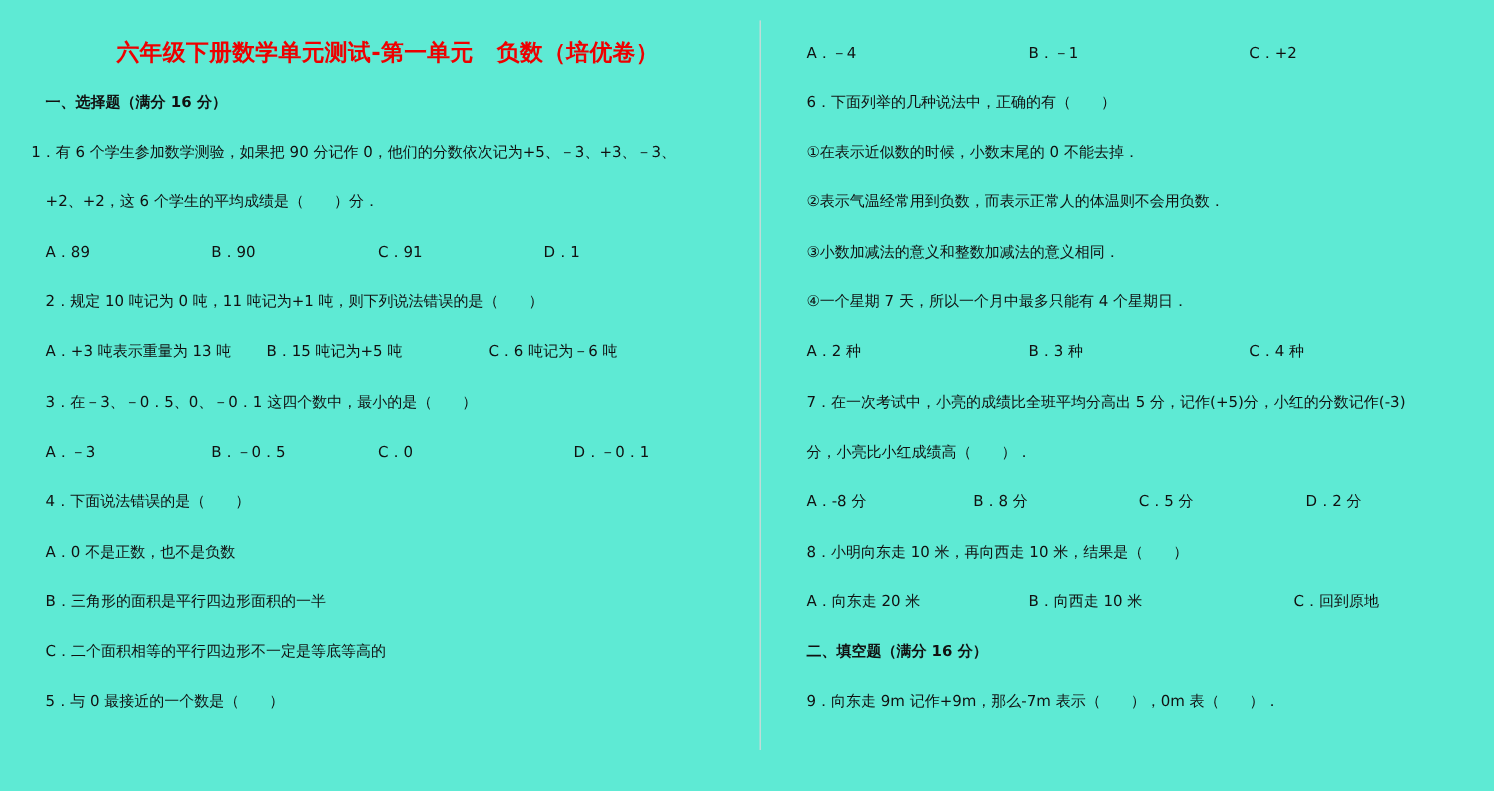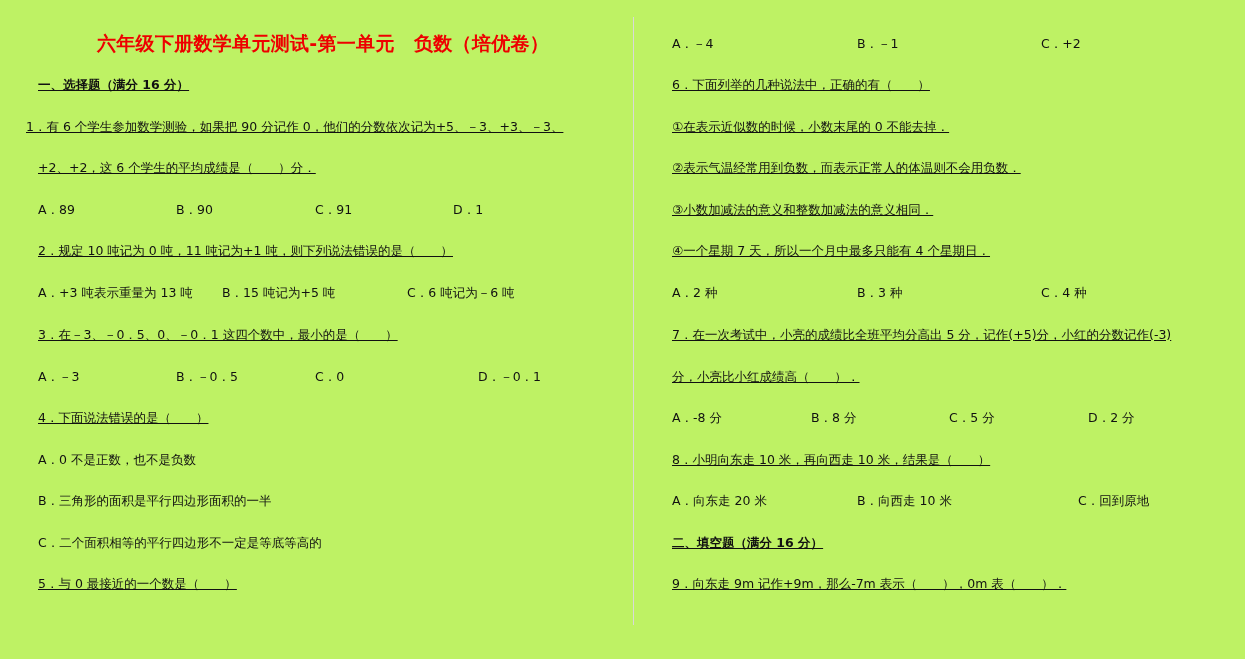--- a/index.html
+++ b/index.html
@@ -1,22 +1,22 @@
 <!DOCTYPE html>
 <html><head>
 <meta charset="utf-8">
 <style>
   html, body { margin: 0; padding: 0; background: #ffffff; }
   body { width: 1245px; height: 659px; position: relative; overflow: hidden;
          font-family: "DejaVu Sans", "Liberation Sans", sans-serif; color: #111; }
-  .page { position: absolute; left: 0; top: 0; width: 1245px; height: 659px; background: #bef264; }
+  .page { position: absolute; left: 0; top: 0; width: 1245px; height: 659px; background: #5eead4; }
   .divider { position: absolute; left: 633px; top: 17px; width: 1px; height: 608px; background: #d9d9d9; }
   .title { position: absolute; left: 97px; top: 31px; font-size: 19px; font-weight: bold; color: #ee0000;
            letter-spacing: 0.3px; white-space: pre; }
-  .line { position: absolute; font-size: 12.5px; line-height: 16px; white-space: pre; color: #111; text-decoration: underline; }
+  .line { position: absolute; font-size: 12.5px; line-height: 16px; white-space: pre; color: #111; }
   .heading { font-weight: bold; font-size: 12.5px; }
   .opt { position: absolute; font-size: 12.5px; line-height: 16px; white-space: pre; color: #111; }
 </style>
 </head>
 <body>
 
 <div class="page">
 
   <div class="title">六年级下册数学单元测试-第一单元　负数（培优卷）</div>
   <div class="divider"></div>

